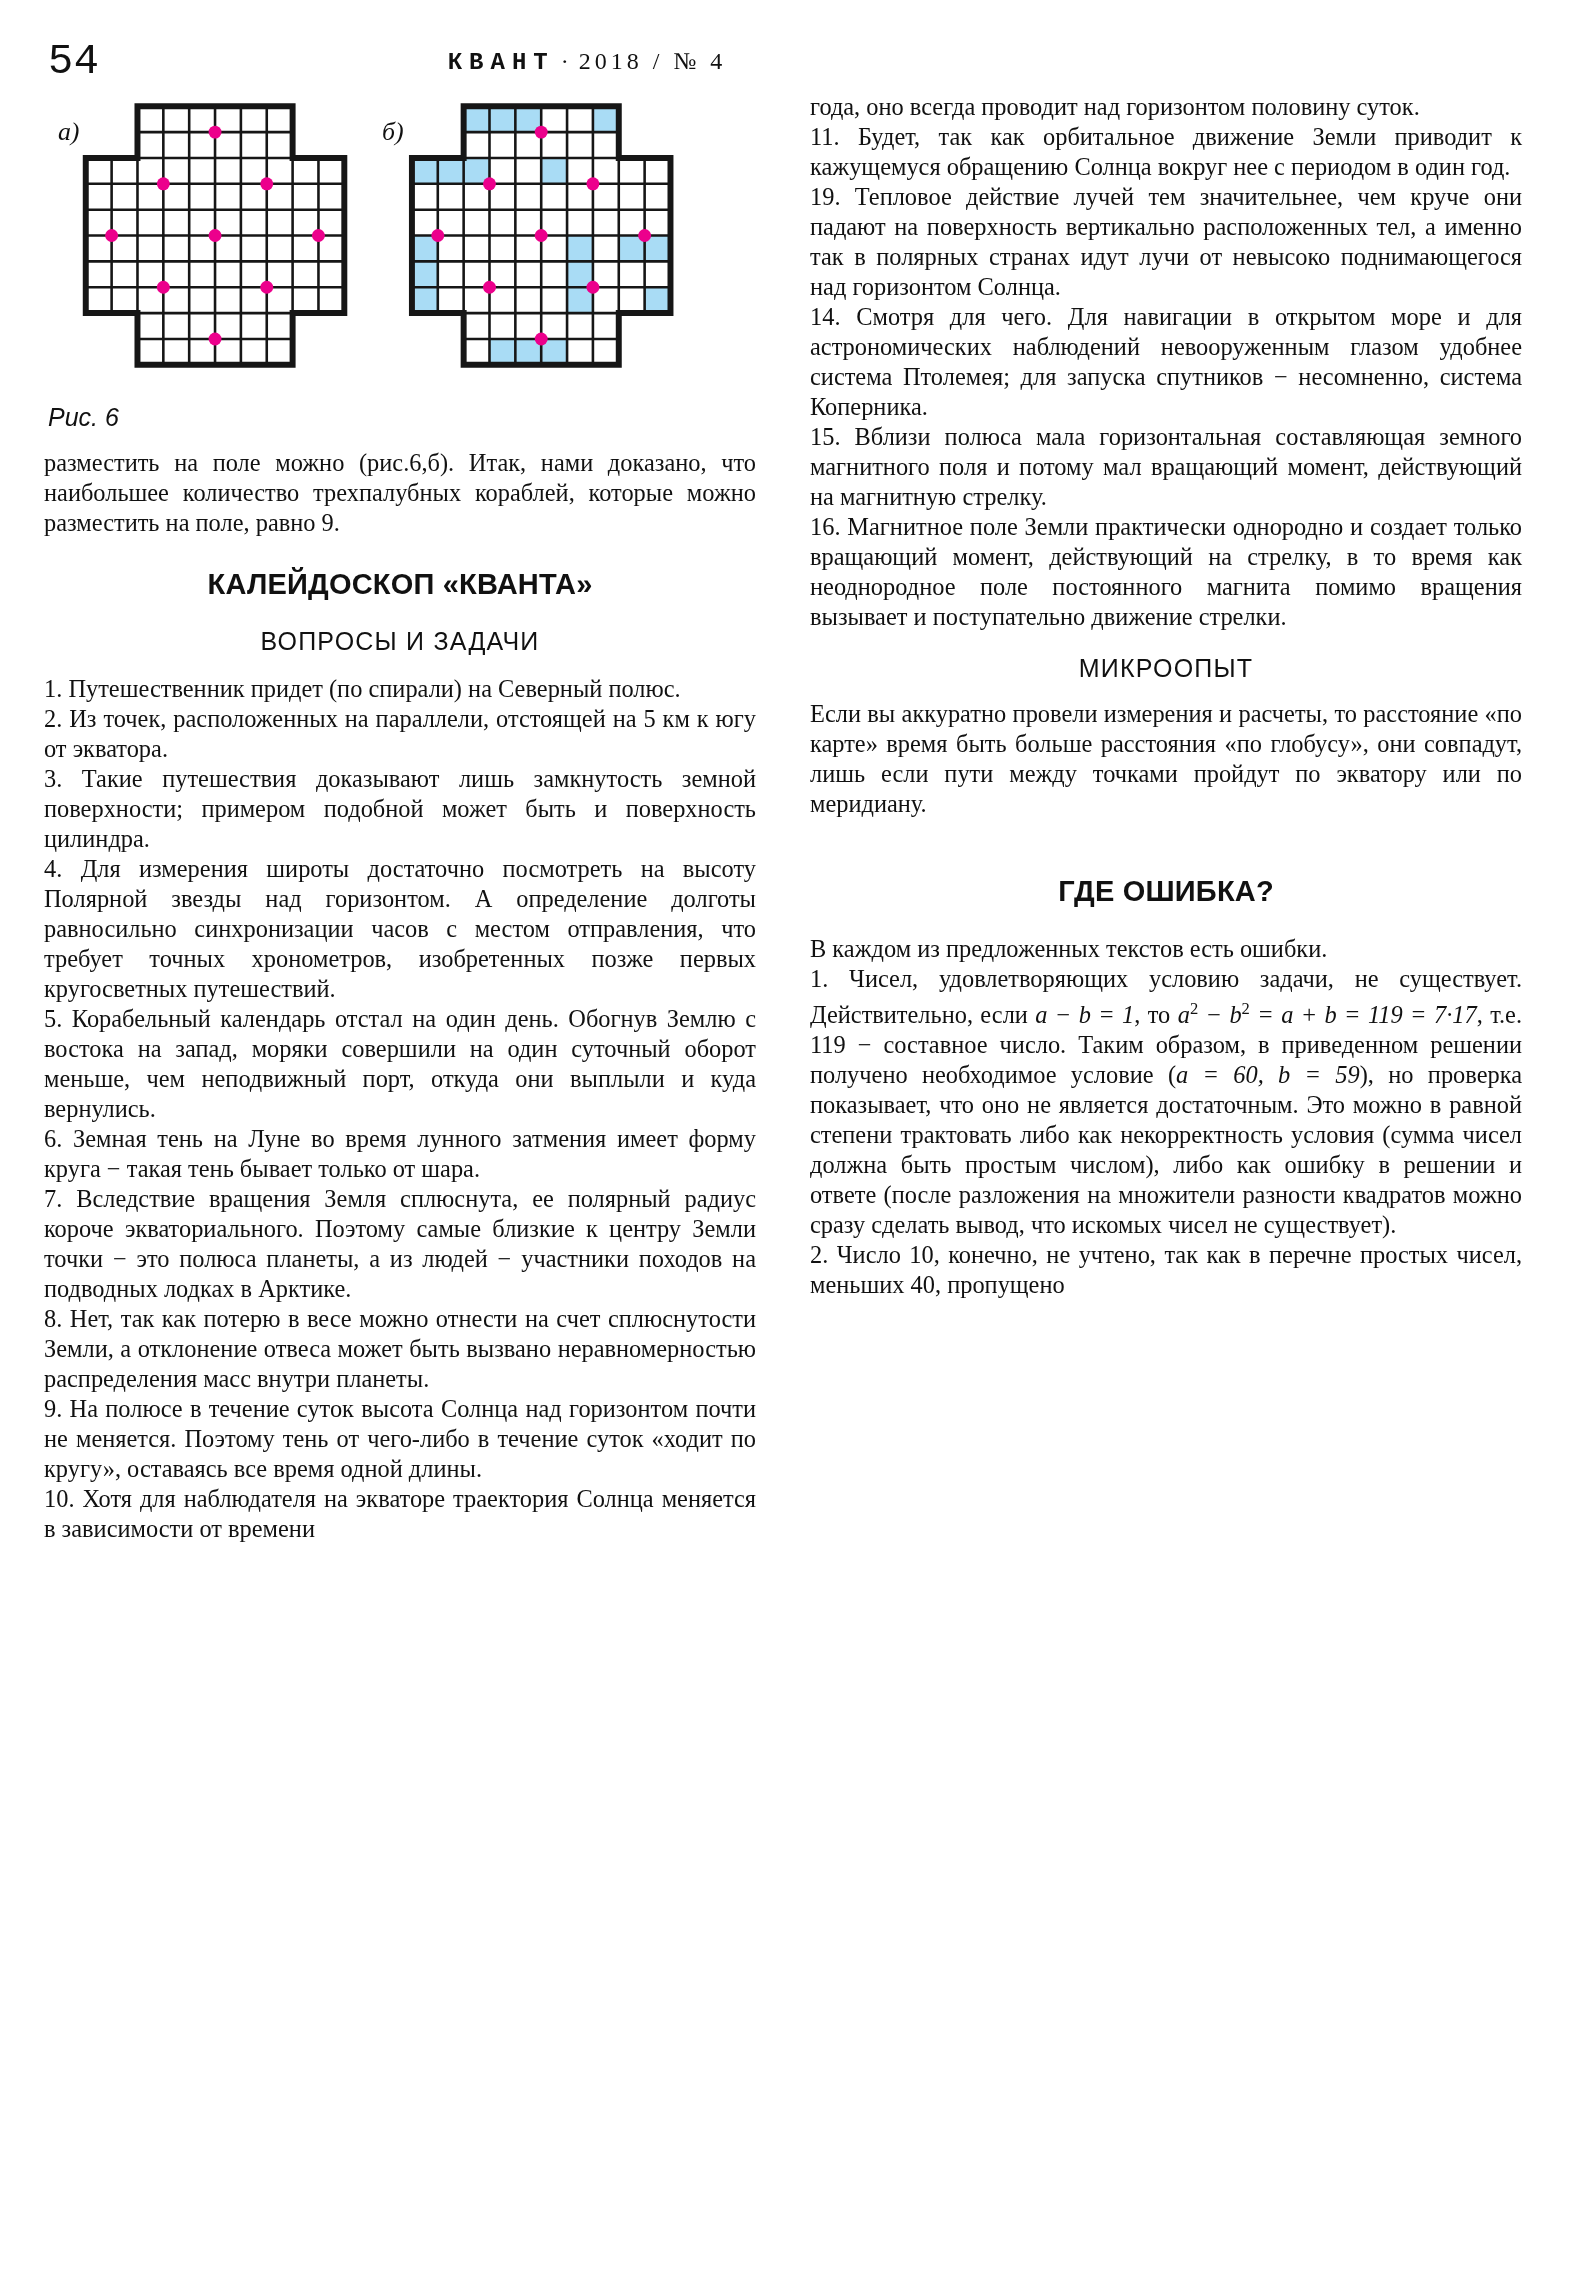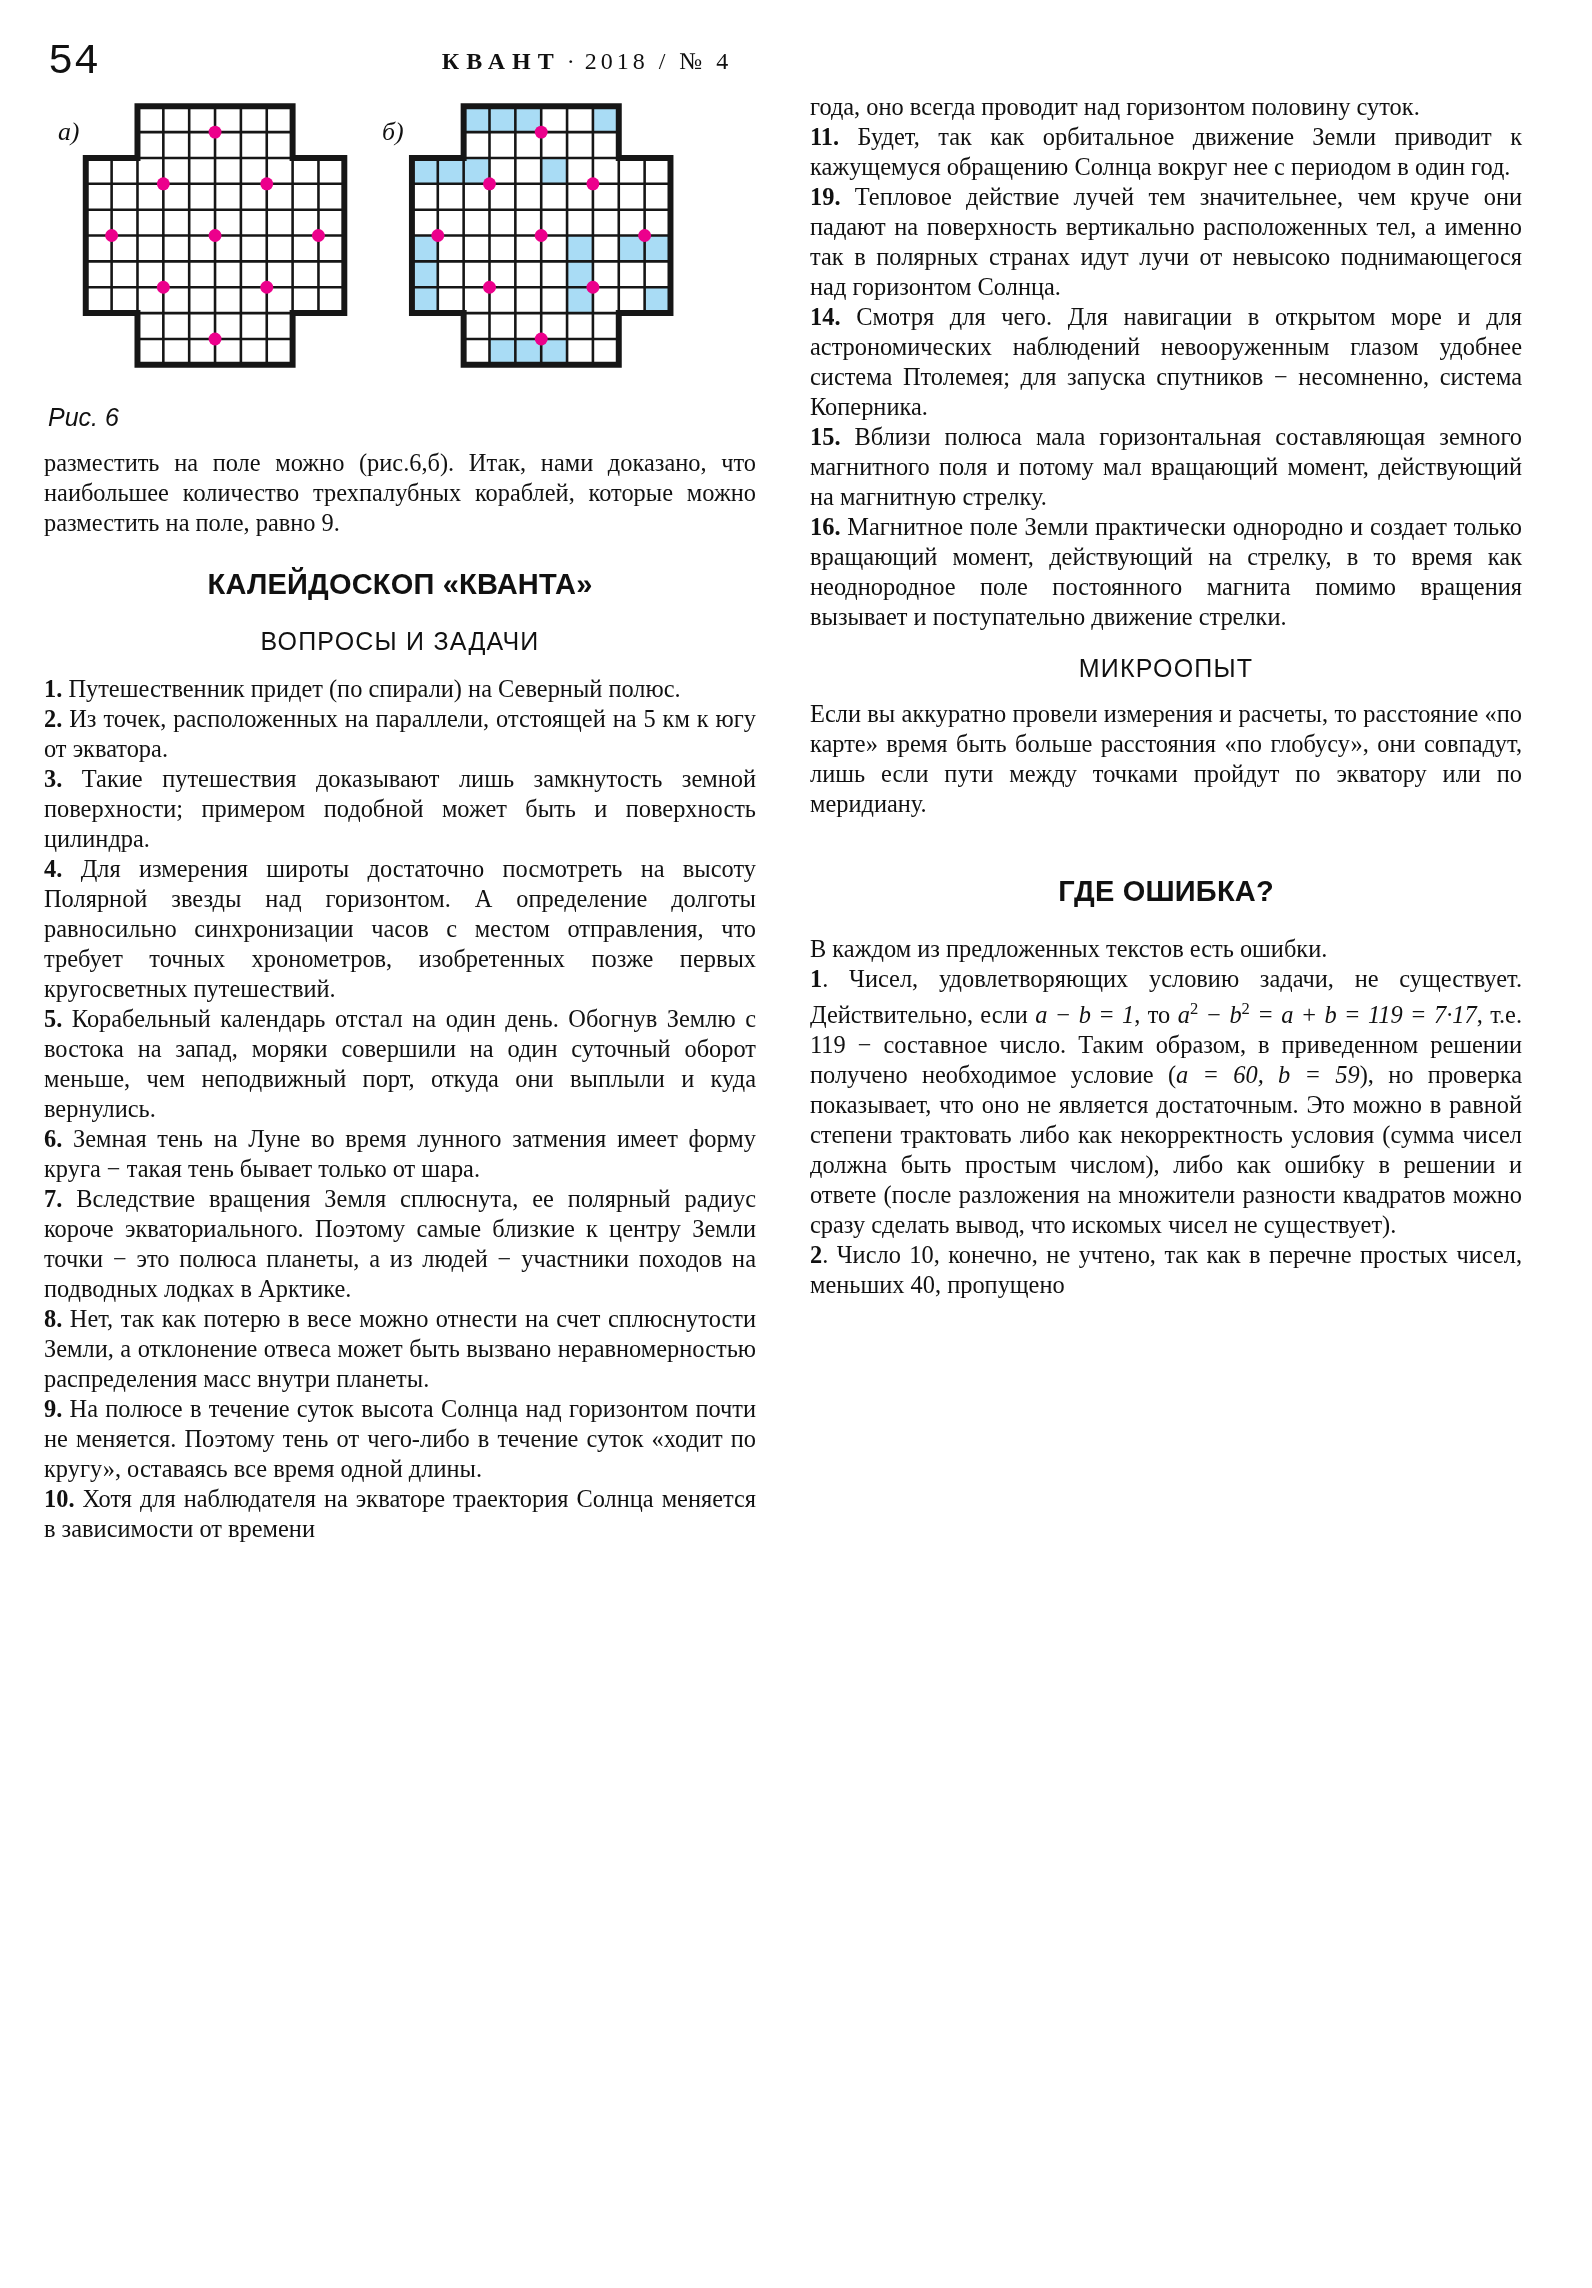--- a/index.html
+++ b/index.html
@@ -40,20 +40,21 @@
     top: 14px;
     text-align: center;
     font-family: "Liberation Serif", serif;
     font-size: 24px;
     color: #111;
     padding-right: 418px;
   }
   .rh-title {
     font-weight: 700;
     letter-spacing: 7px;
+    font-family: Liberation Mono, monospace;
   }
   .rh-sep { letter-spacing: 4px; padding: 0 6px; }
   .rh-issue { letter-spacing: 4px; }
 
   
   .columns {
     position: absolute;
     top: 92px;
     left: 44px;
     right: 44px;
@@ -71,21 +72,21 @@
     margin: 0;
     font-size: 24.4px;
     line-height: 30px;
     text-align: justify;
     text-indent: 0;
     hyphens: manual;
     font-family: "Liberation Serif", serif;
   }
   p.body + p.body { margin-top: 0px; }
 
-  .num { font-weight: 700; }
+  .num { font-weight: 400; }
 
   
   .figure-wrap {
     margin: 0 0 12px 0;
     position: relative;
     height: 299px;
   }
   .fig-caption {
     font-style: italic;
     font-size: 25px;

